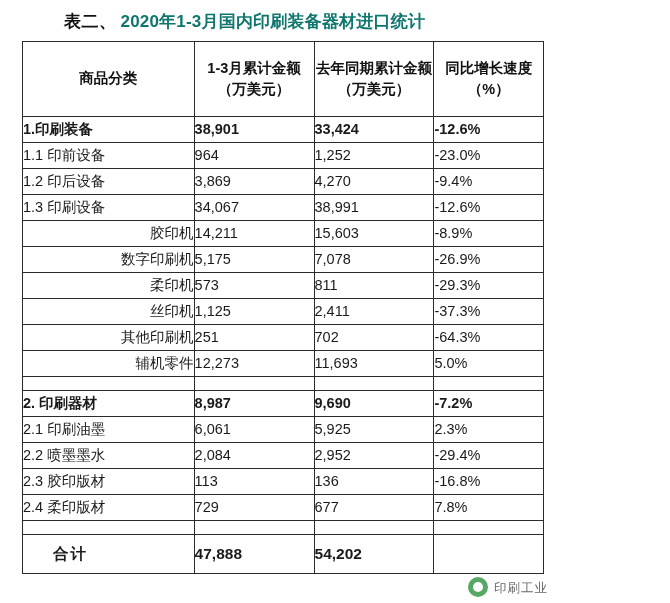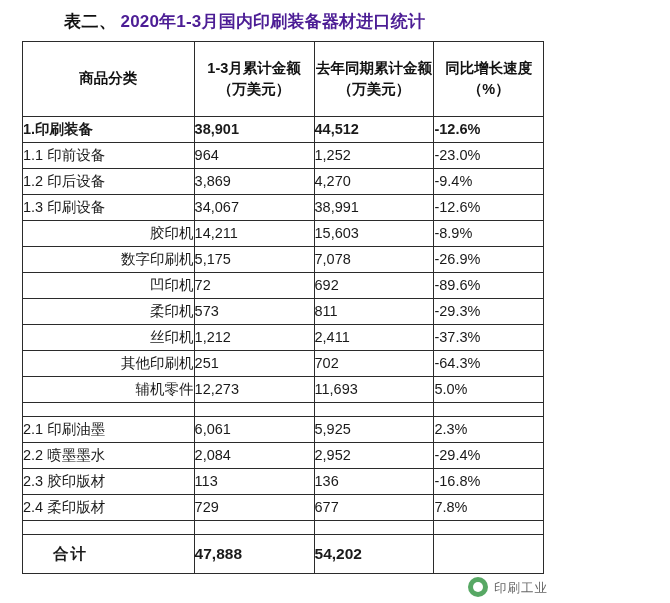--- a/index.html
+++ b/index.html
@@ -30,21 +30,21 @@
   .title-label {
     font-size: 17px;
     font-weight: bold;
     letter-spacing: 0.5px;
     color: #111;
   }
   .title-text {
     font-size: 17px;
     font-weight: bold;
     letter-spacing: 0.2px;
-    color: #4c1d95;
+    color: #0f766e;
   }
   table.stat {
     width: 100%;
     border-collapse: collapse;
     table-layout: fixed;
   }
   table.stat th, table.stat td {
     border: 1px solid #2b2b2b;
     padding: 0;
   }
@@ -161,21 +161,21 @@
         <th class="hcell" style="width:21%">
           <span class="hc-line">同比增长速度</span>
           <span class="hc-line">（%）</span>
         </th>
       </tr>
     </thead>
     <tbody id="table-body">
         <tr class="bold ">
           <td class="cat ind0">1.印刷装备</td>
           <td class="num">38,901</td>
-          <td class="num">44,512</td>
+          <td class="num">33,424</td>
           <td class="num">-12.6%</td>
         </tr>
         <tr class="">
           <td class="cat ind1">1.1 印前设备</td>
           <td class="num">964</td>
           <td class="num">1,252</td>
           <td class="num">-23.0%</td>
         </tr>
         <tr class="">
           <td class="cat ind1">1.2 印后设备</td>
@@ -195,54 +195,54 @@
           <td class="num">15,603</td>
           <td class="num">-8.9%</td>
         </tr>
         <tr class="">
           <td class="cat ind2">数字印刷机</td>
           <td class="num">5,175</td>
           <td class="num">7,078</td>
           <td class="num">-26.9%</td>
         </tr>
         <tr class="">
-          <td class="cat ind2">凹印机</td>
-          <td class="num">72</td>
-          <td class="num">692</td>
-          <td class="num">-89.6%</td>
-        </tr>
-        <tr class="">
           <td class="cat ind2">柔印机</td>
           <td class="num">573</td>
           <td class="num">811</td>
           <td class="num">-29.3%</td>
         </tr>
         <tr class="">
           <td class="cat ind2">丝印机</td>
-          <td class="num">1,212</td>
+          <td class="num">1,125</td>
           <td class="num">2,411</td>
           <td class="num">-37.3%</td>
         </tr>
         <tr class="">
           <td class="cat ind2">其他印刷机</td>
           <td class="num">251</td>
           <td class="num">702</td>
           <td class="num">-64.3%</td>
         </tr>
         <tr class="">
           <td class="cat ind2">辅机零件</td>
           <td class="num">12,273</td>
           <td class="num">11,693</td>
           <td class="num">5.0%</td>
         </tr>
         <tr class="spacer">
           <td></td>
           <td></td>
           <td></td>
           <td></td>
+        </tr>
+        <tr class="bold rule-top">
+          <td class="cat ind0">2. 印刷器材</td>
+          <td class="num">8,987</td>
+          <td class="num">9,690</td>
+          <td class="num">-7.2%</td>
         </tr>
         <tr class="">
           <td class="cat ind1">2.1 印刷油墨</td>
           <td class="num">6,061</td>
           <td class="num">5,925</td>
           <td class="num">2.3%</td>
         </tr>
         <tr class="">
           <td class="cat ind1">2.2 喷墨墨水</td>
           <td class="num">2,084</td>

